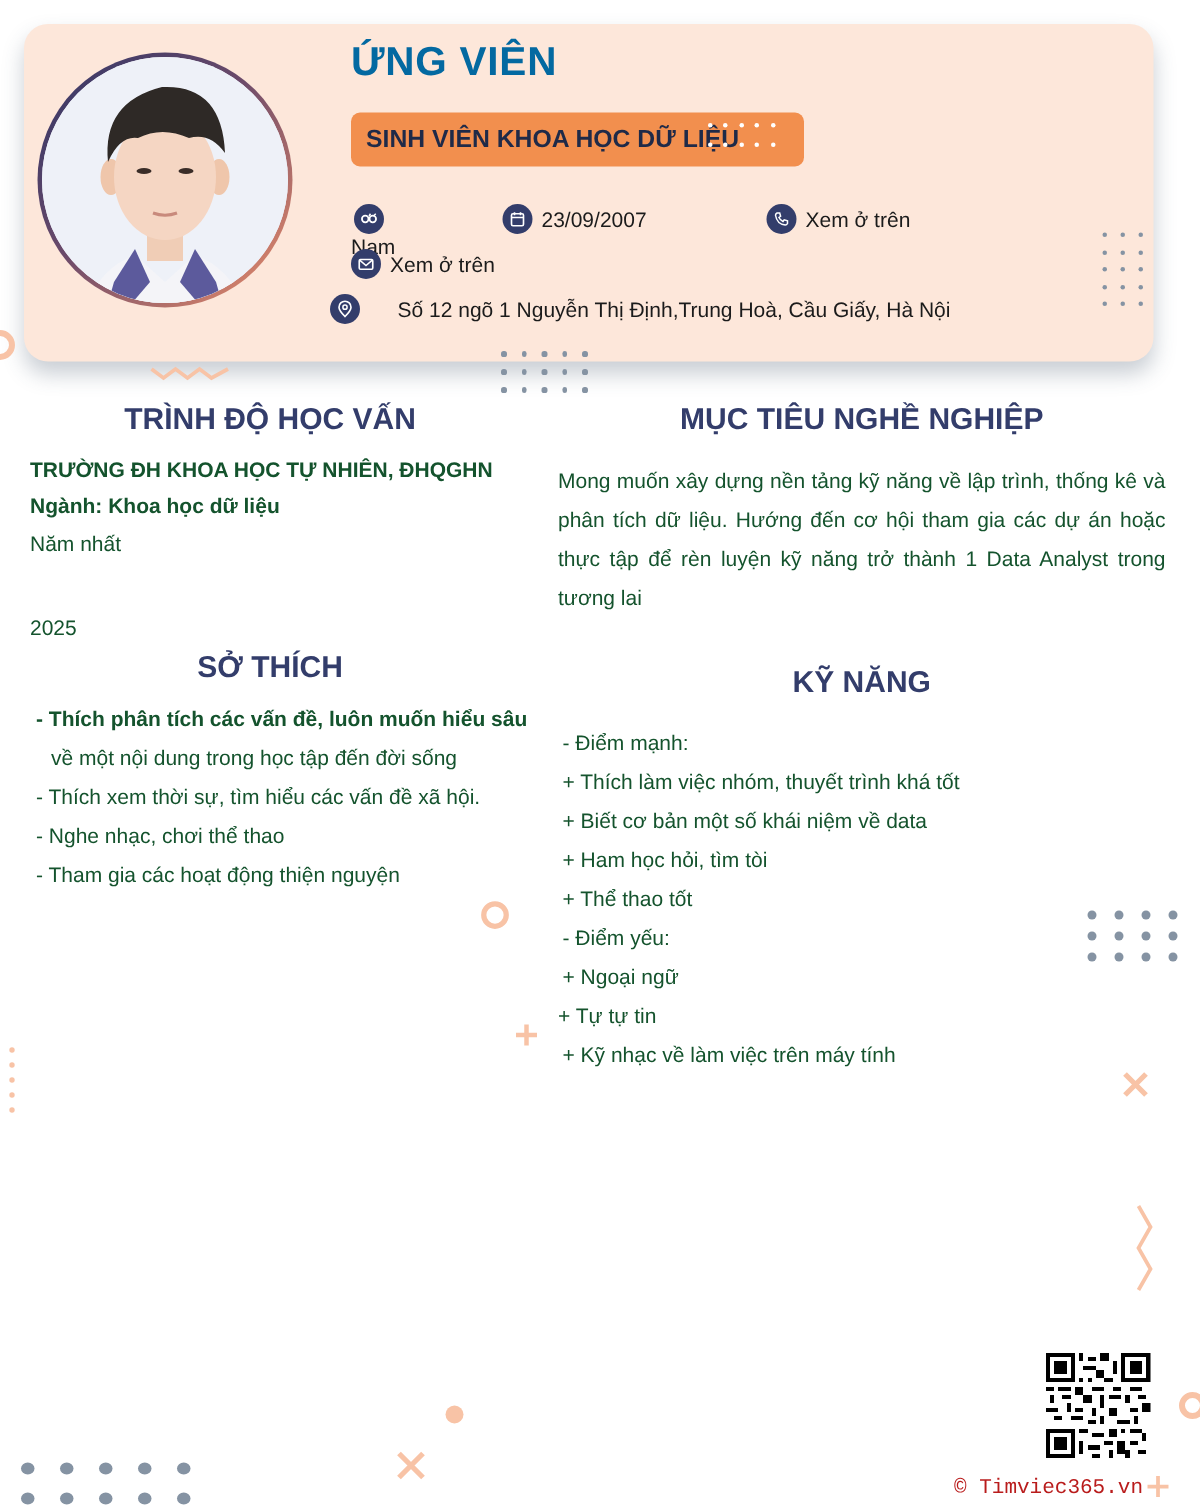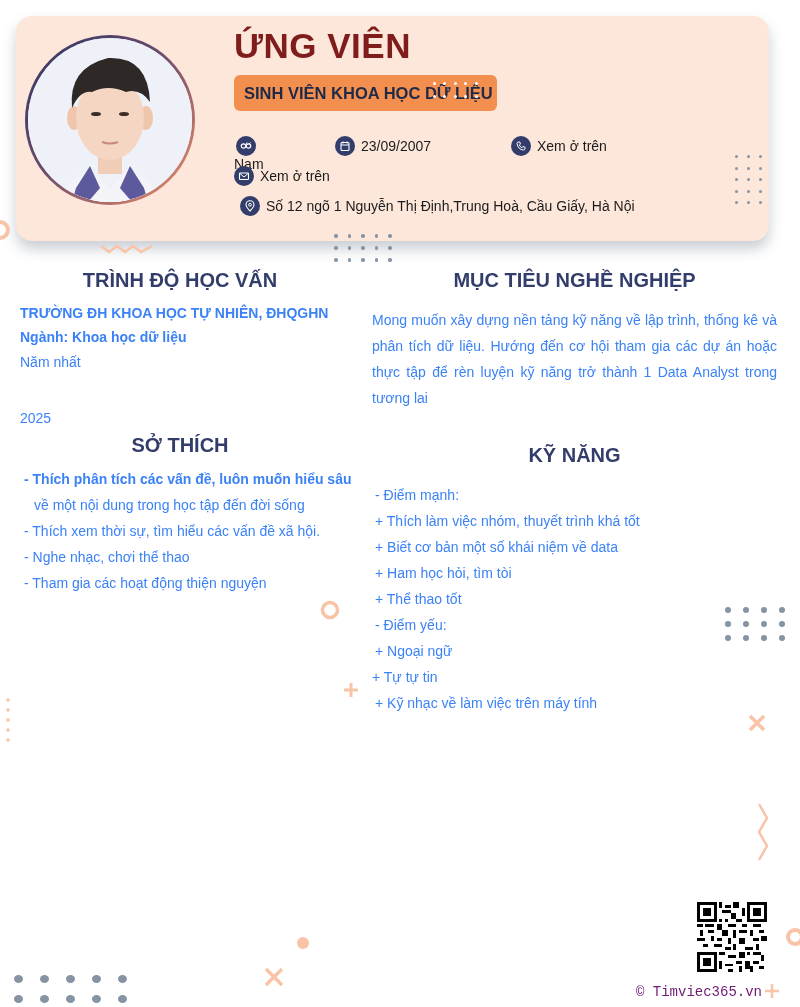--- a/index.html
+++ b/index.html
@@ -13,44 +13,44 @@
   }
   .avatar-ring {
     position: absolute; left: 25px; top: 35px; width: 170px; height: 170px; border-radius: 50%;
     background: linear-gradient(135deg, #2f3566 0%, #6b4a6a 45%, #f0906a 100%);
     padding: 3px;
   }
   .avatar {
     width: 100%; height: 100%; border-radius: 50%; background: #eef1f8; overflow: hidden; position: relative;
   }
   .name {
-    position: absolute; left: 234px; top: 26px; font-size: 35px; font-weight: bold; color: #7f1d1d; letter-spacing: 0.5px;
+    position: absolute; left: 234px; top: 26px; font-size: 27px; font-weight: bold; color: #0369a1; letter-spacing: 0.5px;
   }
   .title-badge {
-    position: absolute; left: 234px; top: 75px; width: 263px; height: 36px; background: #f28f4e;
+    position: absolute; left: 234px; top: 75px; width: 302px; height: 36px; background: #f28f4e;
     border-radius: 6px; display: flex; align-items: center; padding-left: 10px;
   }
   .title-badge span.t { font-size: 16.5px; font-weight: bold; color: #1f2a48; }
   .badge-dots { position: absolute; right: 12px; top: 7px; width: 52px; height: 20px; display: grid; grid-template-columns: repeat(5, 1fr); row-gap: 6px; }
   .badge-dots i { width: 3px; height: 3px; border-radius: 50%; background: #fff; display: block; }
 
   .info-row { position: absolute; display: flex; align-items: center; font-size: 14px; color: #1b1b1b; }
   .ico { width: 20px; height: 20px; border-radius: 50%; background: #333d6b; display: inline-flex; align-items: center; justify-content: center; margin-right: 6px; flex-shrink: 0; }
   .ico svg { width: 12px; height: 12px; }
 
   .dots { position: absolute; display: grid; }
   .dots i { display: block; border-radius: 50%; background: #8593a3; }
 
   .section-title { position: absolute; font-size: 20px; font-weight: bold; color: #333d6b; text-align: center; }
-  .text { position: absolute; font-size: 14px; color: #3b82f6; line-height: 26px; }
+  .text { position: absolute; font-size: 14px; color: #14532d; line-height: 26px; }
   .bold { font-weight: bold; }
 
   .deco { position: absolute; }
   .qr { position: absolute; left: 697px; top: 902px; width: 70px; height: 70px; background: #fff; }
-  .footer { position: absolute; left: 636px; top: 984px; font-family: "Liberation Mono", "DejaVu Sans Mono", monospace; font-size: 14px; color: #701a75; }
+  .footer { position: absolute; left: 636px; top: 984px; font-family: "Liberation Mono", "DejaVu Sans Mono", monospace; font-size: 14px; color: #b91c1c; }
 </style>
 </head>
 <body>
 
 <div class="header-card"></div>
 
 <div class="avatar-ring">
   <div class="avatar">
     <svg viewBox="0 0 164 164" width="164" height="164">
       <rect width="164" height="164" fill="#eef1f8"></rect>
@@ -127,21 +127,21 @@
 <div class="info-row" style="left:234px; top:166px;">
   <span class="ico">
     <svg viewBox="0 0 12 12">
         <rect x="1.5" y="3" width="9" height="6.5" rx="0.8" stroke="#fff" stroke-width="1.1" fill="none"></rect>
         <path d="M1.8 3.4 L6 7 L10.2 3.4" stroke="#fff" stroke-width="1" fill="none"></path>
       </svg>
   </span>
   <span>Xem ở trên</span>
 </div>
 
-<div class="info-row" style="left:240px; top:196px;">
+<div class="info-row" style="left:220px; top:196px;gap:19px;">
   <span class="ico">
     <svg viewBox="0 0 12 12">
         <path d="M6 11 Q2 7 2 4.8 A4 4 0 0 1 10 4.8 Q10 7 6 11 Z" stroke="#fff" stroke-width="1.1" fill="none"></path>
         <circle cx="6" cy="4.8" r="1.4" stroke="#fff" stroke-width="1" fill="none"></circle>
       </svg>
   </span>
   <span>Số 12 ngõ 1 Nguyễn Thị Định,Trung Hoà, Cầu Giấy, Hà Nội</span>
 </div>
 
 <div class="dots" style="left:735px; top:155px; grid-template-columns: repeat(3, 12px); row-gap: 8.5px;">

